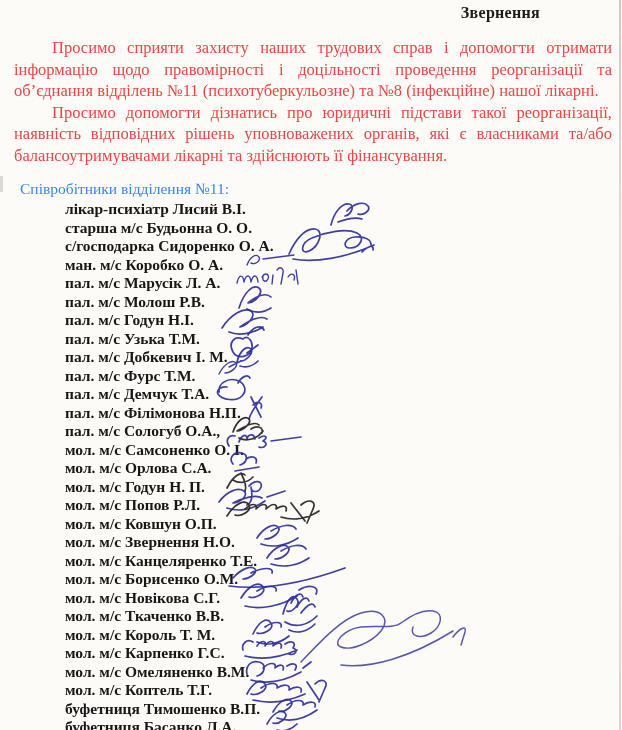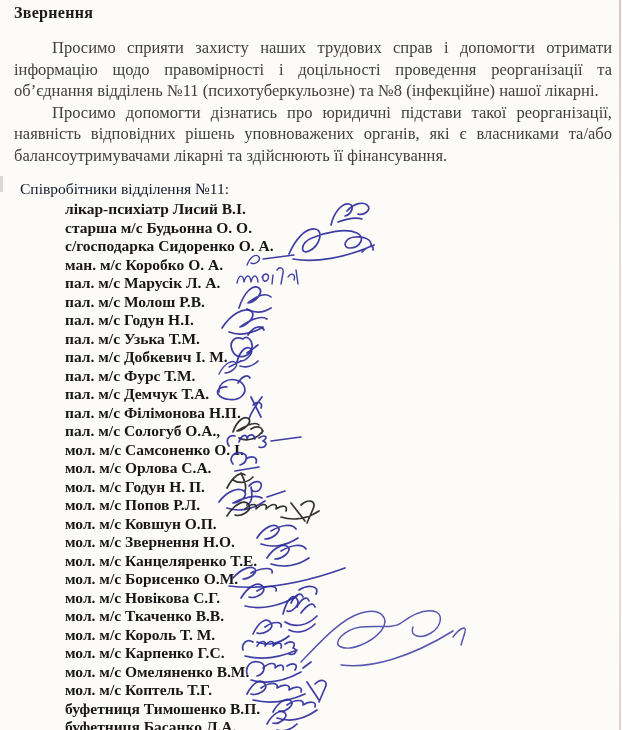--- a/index.html
+++ b/index.html
@@ -14,30 +14,30 @@
     background:linear-gradient(180deg,#cdbfbf 0%,#ded3d1 30%,#e6dcda 70%,#d8cccb 100%);
     opacity:.85;
   }
   .scan-smudge{
     position:absolute;left:0;top:176px;width:3px;height:16px;
     background:#9a9a9a;opacity:.35;
   }
   .doc{position:absolute;left:0;top:0;width:622px;padding:3px 10px 0 14px;box-sizing:border-box;}
   .title{
     font-weight:bold;font-size:16px;line-height:19px;
-    text-align:left;padding-right:72px;margin:0;
+    text-align:right;padding-right:72px;margin:0;
     letter-spacing:.3px;
   }
   .para{
     margin:0;font-size:16.5px;line-height:21.5px;
-    text-align:justify;text-indent:38px;color:#404040;
+    text-align:justify;text-indent:38px;color:#ef4444;
   }
   .para.first{margin-top:15px;}
   .list-heading{
-    margin:13px 0 0 6px;font-size:15.5px;line-height:19px;color:#0f172a;
+    margin:13px 0 0 6px;font-size:15.5px;line-height:19px;color:#3b82f6;
   }
   ol.staff{
     list-style:none;margin:2px 0 0 0;padding:0 0 0 51px;
     font-size:15.5px;line-height:18.5px;color:#171717;
   }
   ol.staff li{white-space:nowrap;font-weight:bold;}
   .sig-layer{position:absolute;left:0;top:0;width:622px;height:730px;pointer-events:none;}
   .sig-layer path{fill:none;stroke-linecap:round;stroke-linejoin:round;}
   .sig{stroke-width:1.7;opacity:.92;}
   .sig.thin{stroke-width:1.4;}

